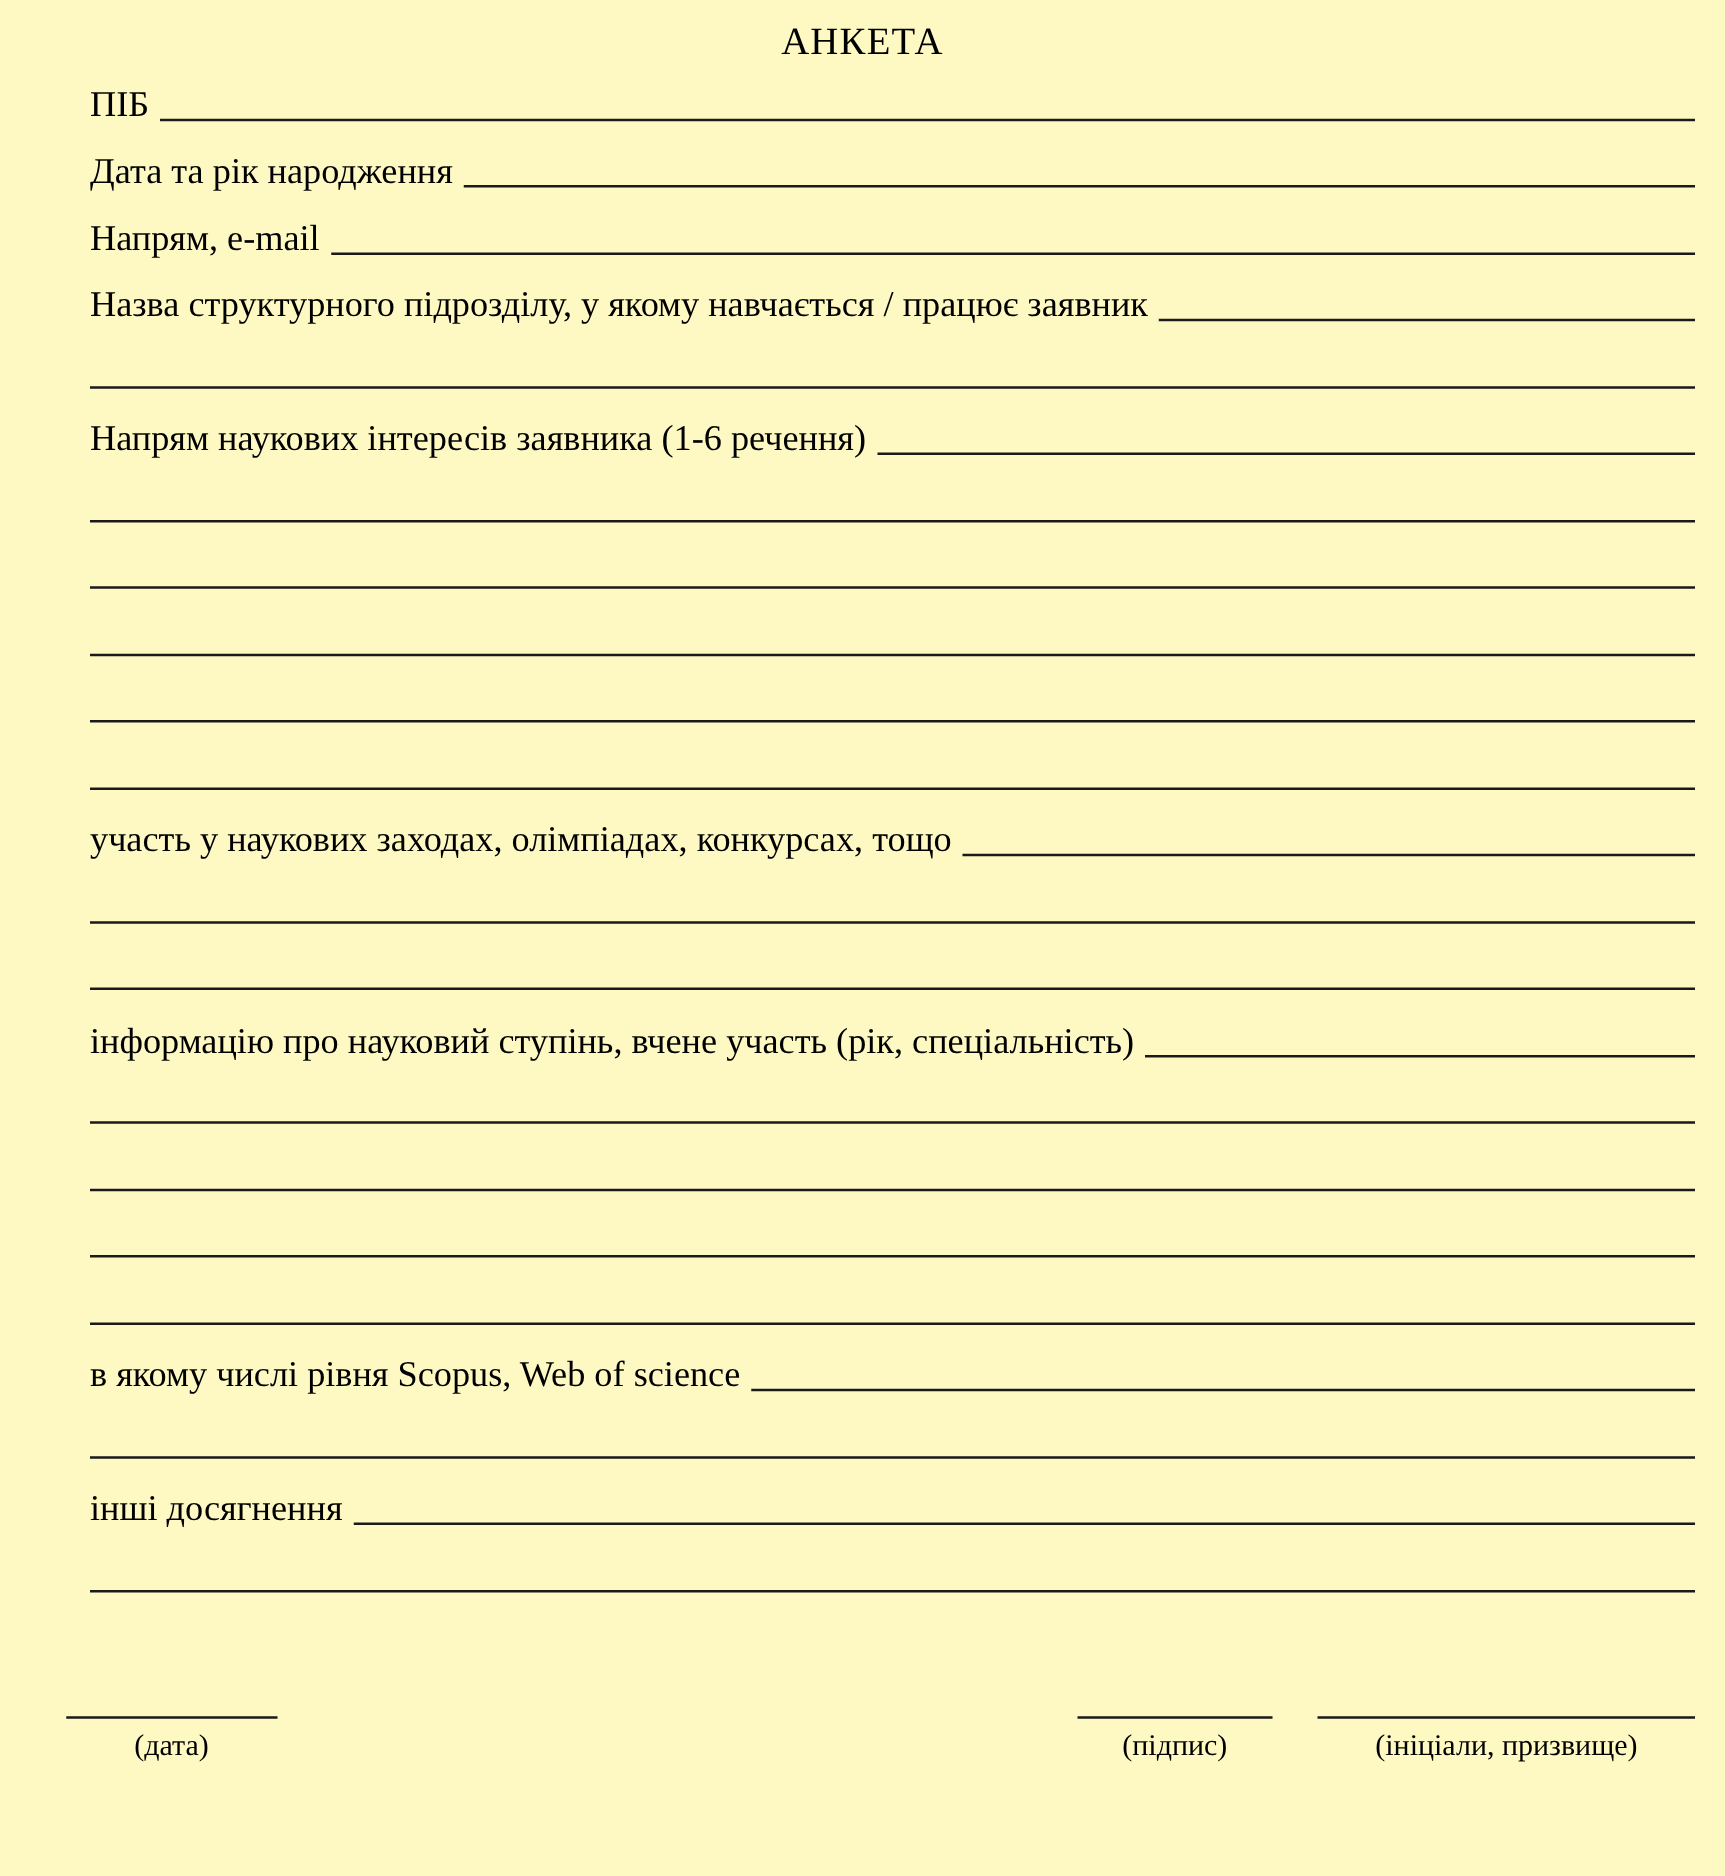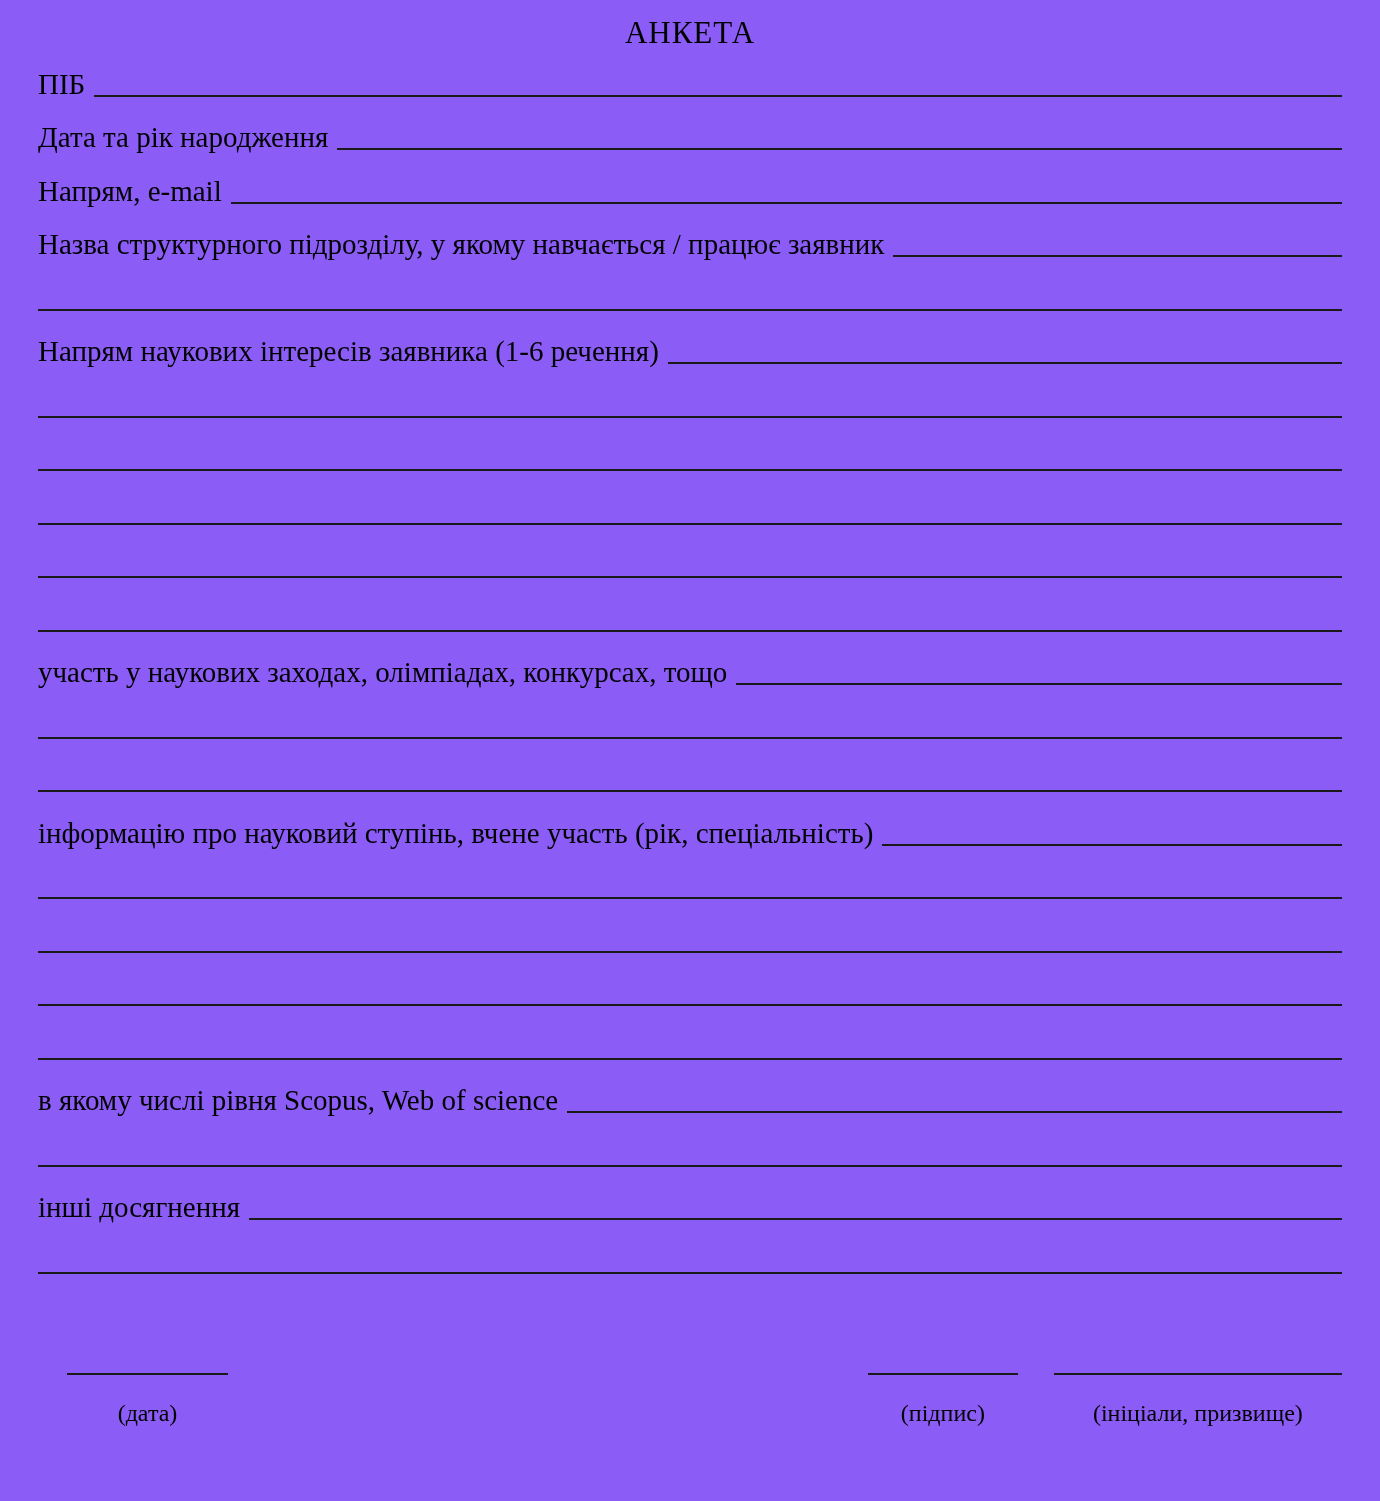--- a/index.html
+++ b/index.html
@@ -1,62 +1,63 @@
 <!DOCTYPE html>
 <html><head>
 <meta charset="utf-8">
 <style>
   * { margin: 0; padding: 0; box-sizing: border-box; }
   html, body { background: #ffffff; }
   .page {
     position: relative;
     width: 1380px;
     height: 1501px;
-    background: #8b5cf6;
+    background: #fef9c3;
     color: #000000;
     font-family: "Liberation Serif", "DejaVu Serif", serif;
     font-size: 29px;
-    padding: 0 38px;
+    padding: 0 24px;
     overflow: hidden;
   }
   .header {
     height: 50px;
     display: flex;
     align-items: flex-end;
     justify-content: center;
   }
   .title {
     font-size: 31px;
     letter-spacing: 1px;
     line-height: 1;
     padding-bottom: 2px;
   }
   .row {
     height: 53.5px;
     display: flex;
     align-items: flex-end;
+    margin-left: 48px;
   }
   .lbl {
     white-space: nowrap;
     padding-bottom: 5px;
     line-height: 1;
   }
   .fill {
     flex: 1 1 auto;
     min-width: 40px;
     border-bottom: 2.5px solid #1a1a1a;
     margin: 0 0 7px 9px;
     height: 0;
   }
   .row.blank .fill { margin-left: 0; }
   .sig {
     display: flex;
     margin-top: 92px;
   }
-  .sig-col { display: flex; flex-direction: column; gap: 16px; }
+  .sig-col { display: flex; flex-direction: column; }
   .sig-line { border-bottom: 2.5px solid #1a1a1a; height: 0; }
   .sig-cap {
     text-align: center;
     font-size: 24px;
     padding-top: 9px;
     line-height: 1.1;
   }
   .sig-date { margin-left: 29px; width: 172px; }
   .sig-sign { margin-left: 640px; width: 160px; }
   .sig-init { margin-left: 36px;  width: 308px; }

